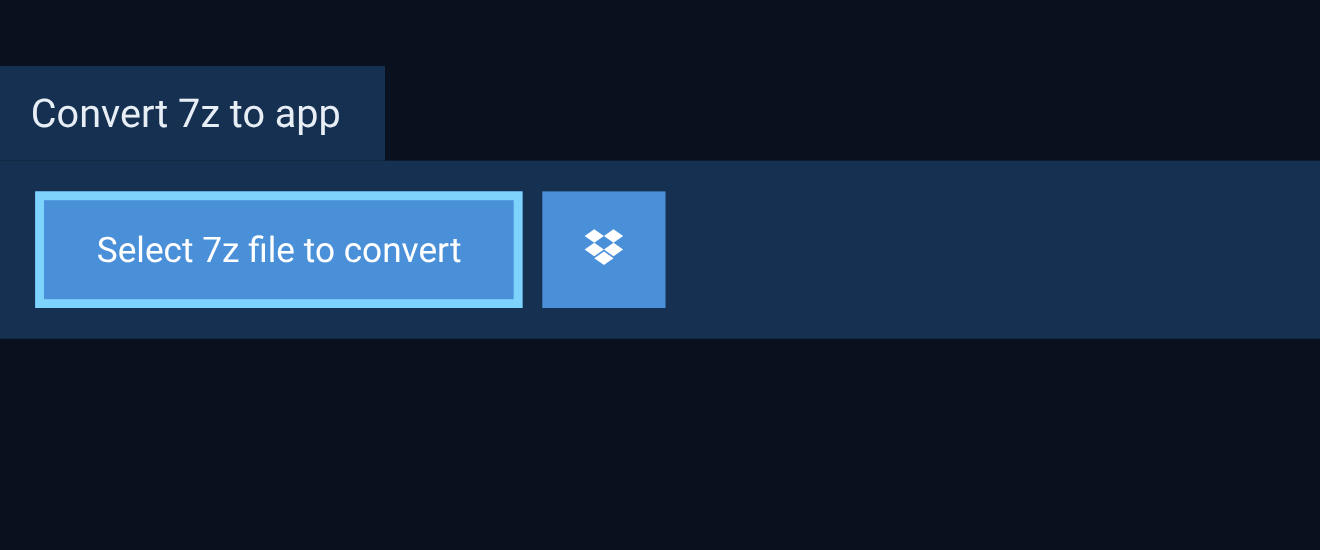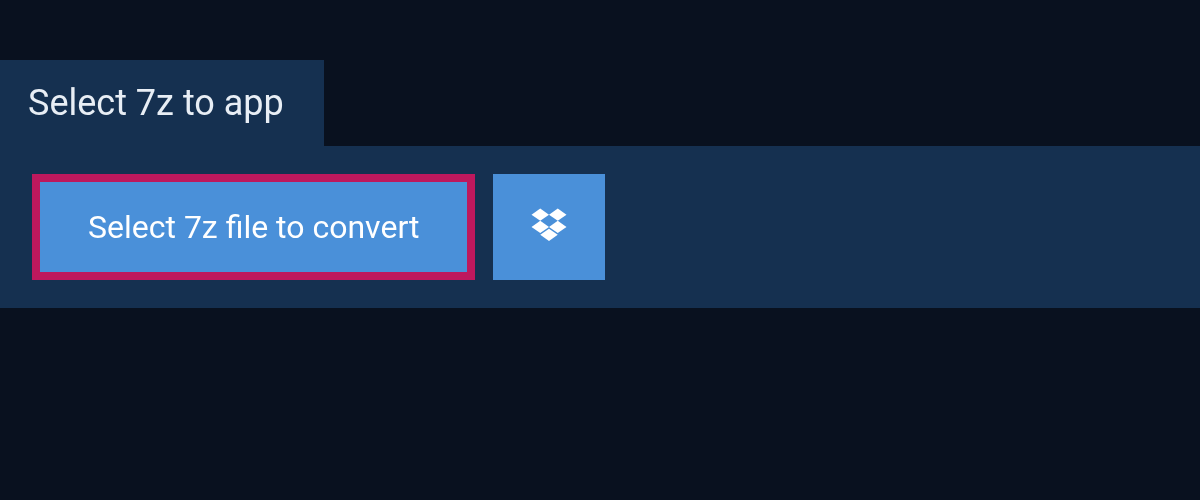--- a/index.html
+++ b/index.html
@@ -27,21 +27,21 @@
       padding: 28px 32px;
       margin-top: 0;
       width: 100%;
       max-width: 1200px;
       display: flex;
       gap: 18px;
       align-items: stretch;
     }
     .select-button {
       background: #4a90d9;
-      border: 8px solid #be185d;
+      border: 8px solid #7dd3fc;
       color: #ffffff;
       font-size: 32px;
       font-weight: 400;
       padding: 26px 48px;
       cursor: pointer;
       display: inline-flex;
       align-items: center;
       justify-content: center;
       font-family: inherit;
     }
@@ -60,21 +60,21 @@
       height: 42px;
       fill: #ffffff;
     }
   </style>
 </head>
 <body>
 
 
 
 <div class="tab-header">
-  <span class="tab-title">Select 7z to app</span>
+  <span class="tab-title">Convert 7z to app</span>
 </div>
 
 <div class="panel">
   <button class="select-button">
     <span>Select 7z file to convert</span>
   </button>
   <button class="dropbox-button">
     <span>
       <svg viewBox="0 0 48 48" xmlns="http://www.w3.org/2000/svg">
         <path d="M14 4 L24 11 L14 18 L4 11 Z"></path>

